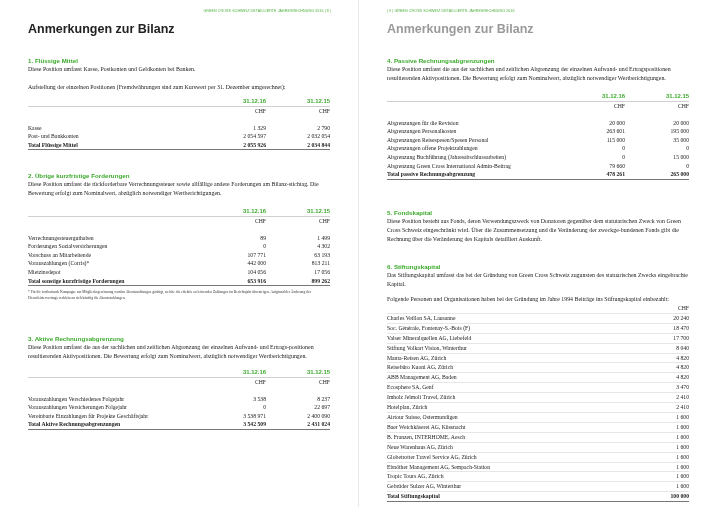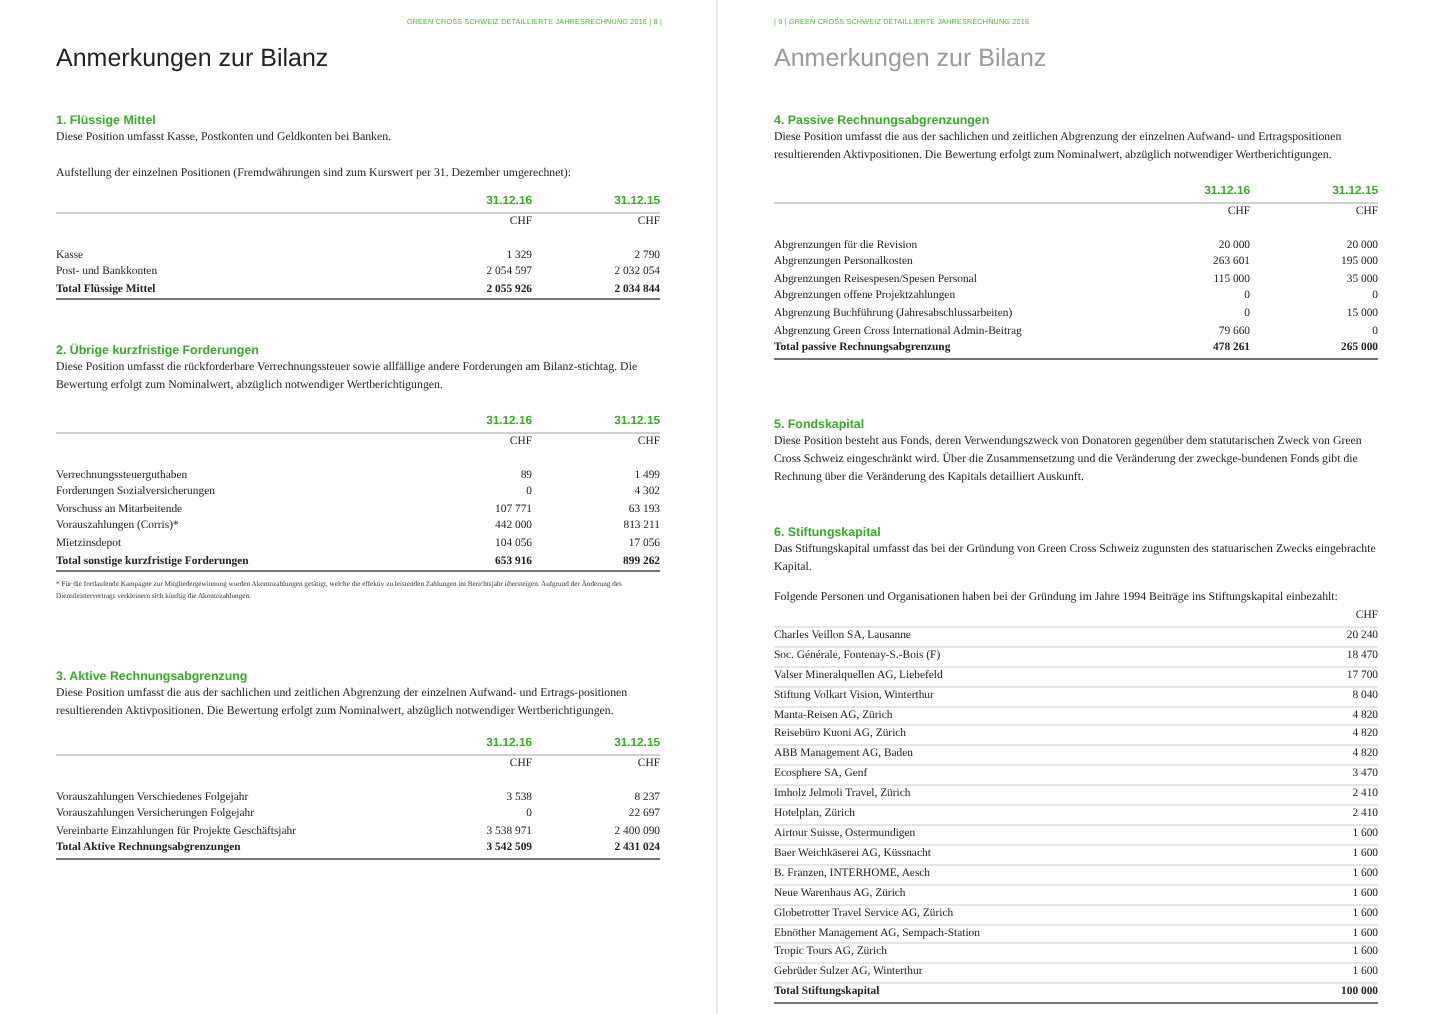--- a/index.html
+++ b/index.html
@@ -6,21 +6,21 @@
   body { width: 717px; height: 507px; position: relative; overflow: hidden;
          font-family: "Liberation Serif", "DejaVu Serif", serif; color: #222; }
   .page { position: absolute; top: 0; height: 507px; background: #fff; }
   .page.left { left: 0; width: 358px; }
   .page.right { left: 358px; width: 359px; border-left: 1px solid #e8e8e8; }
   .running-head { position: absolute; top: 9px; font-family: "Liberation Sans", sans-serif;
                   font-size: 3.6px; letter-spacing: 0.1px; color: #4caf3a; white-space: nowrap; }
   .left .running-head { right: 27px; }
   .right .running-head { left: 28px; }
   .page-title { position: absolute; top: 22px; left: 28px; font-family: "Liberation Sans", sans-serif;
-                font-size: 12.5px; font-weight: normal; margin: 0; color: #222; }
+                font-size: 12.5px; font-weight: bold; margin: 0; color: #222; }
   .right .page-title { color: #9a9a9a; }
   .section { position: absolute; left: 28px; width: 302px; }
   .sec-head { font-family: "Liberation Sans", sans-serif; font-weight: bold; font-size: 6.2px;
               color: #3aaa2a; margin: 0 0 1px 0; }
   .sec-text { font-size: 5.9px; line-height: 9px; margin: 0; color: #222; }
   .sec-text.gap { margin-top: 9px; }
   table.fin { width: 302px; border-collapse: collapse; font-size: 5.7px; }
   table.fin td { padding: 0; height: 8.6px; line-height: 8.6px; white-space: nowrap; }
   table.fin td.num { text-align: right; width: 64px; }
   table.fin tr.date td { font-family: "Liberation Sans", sans-serif; font-weight: bold;

